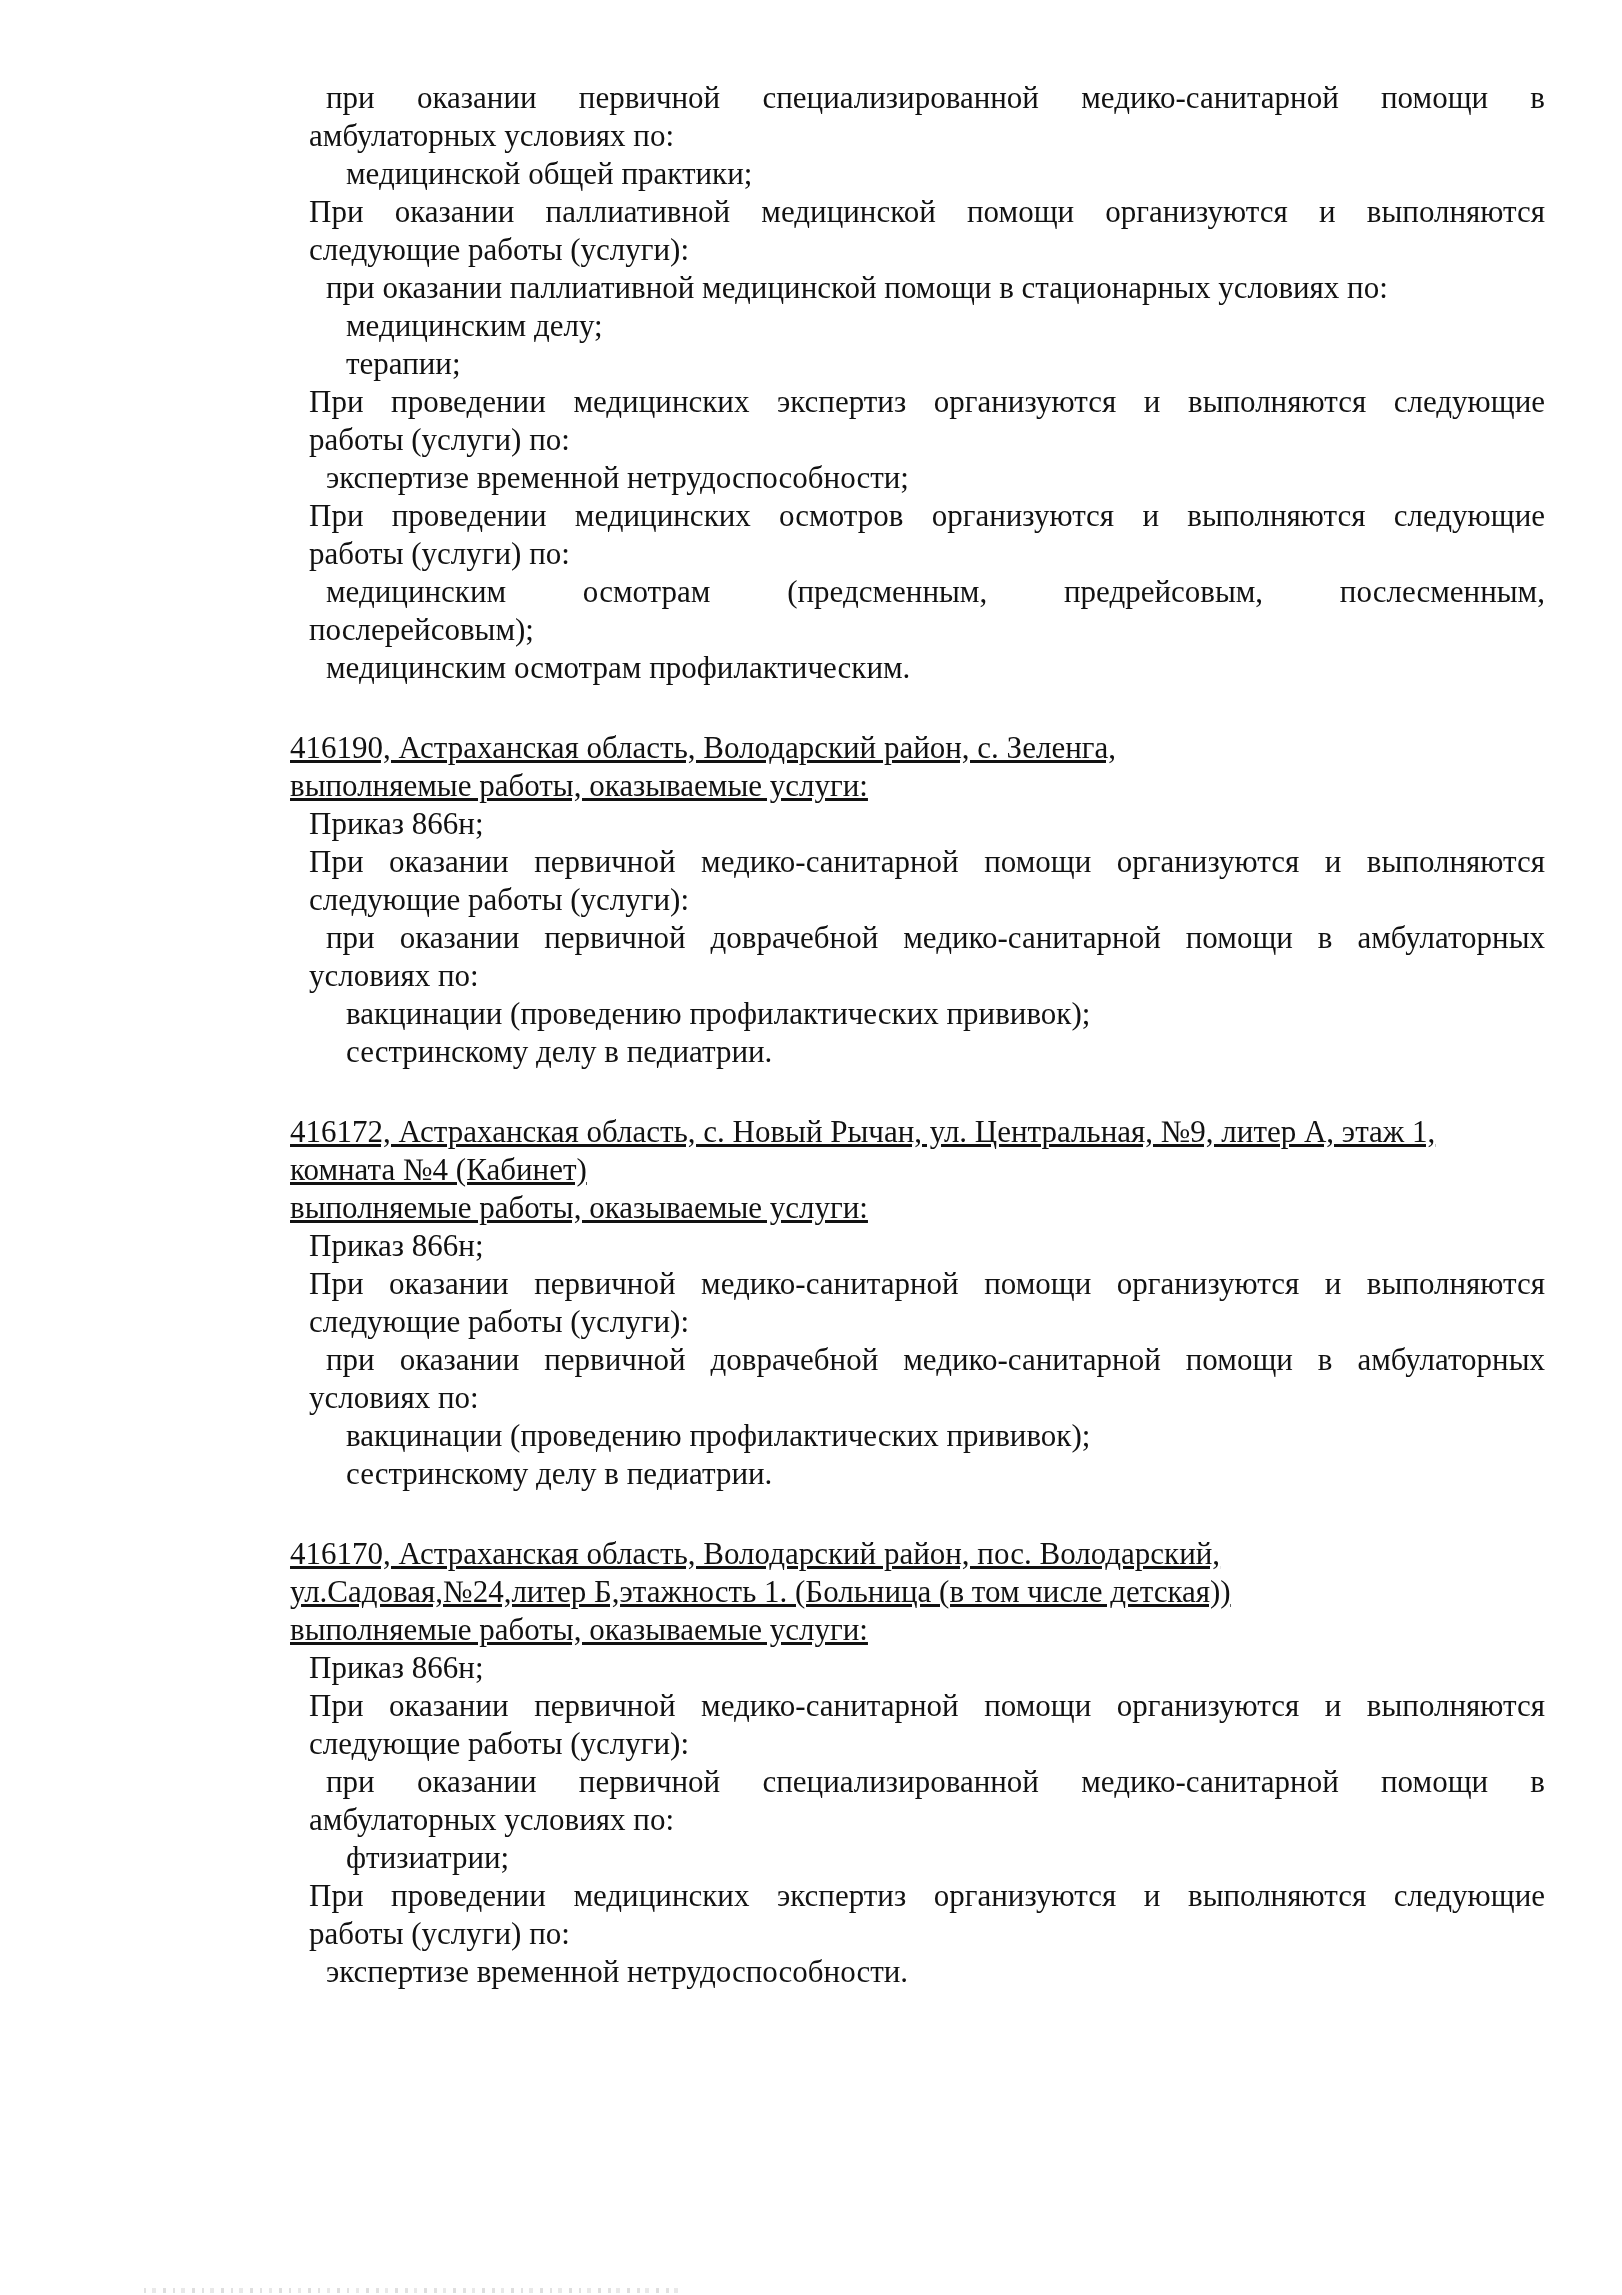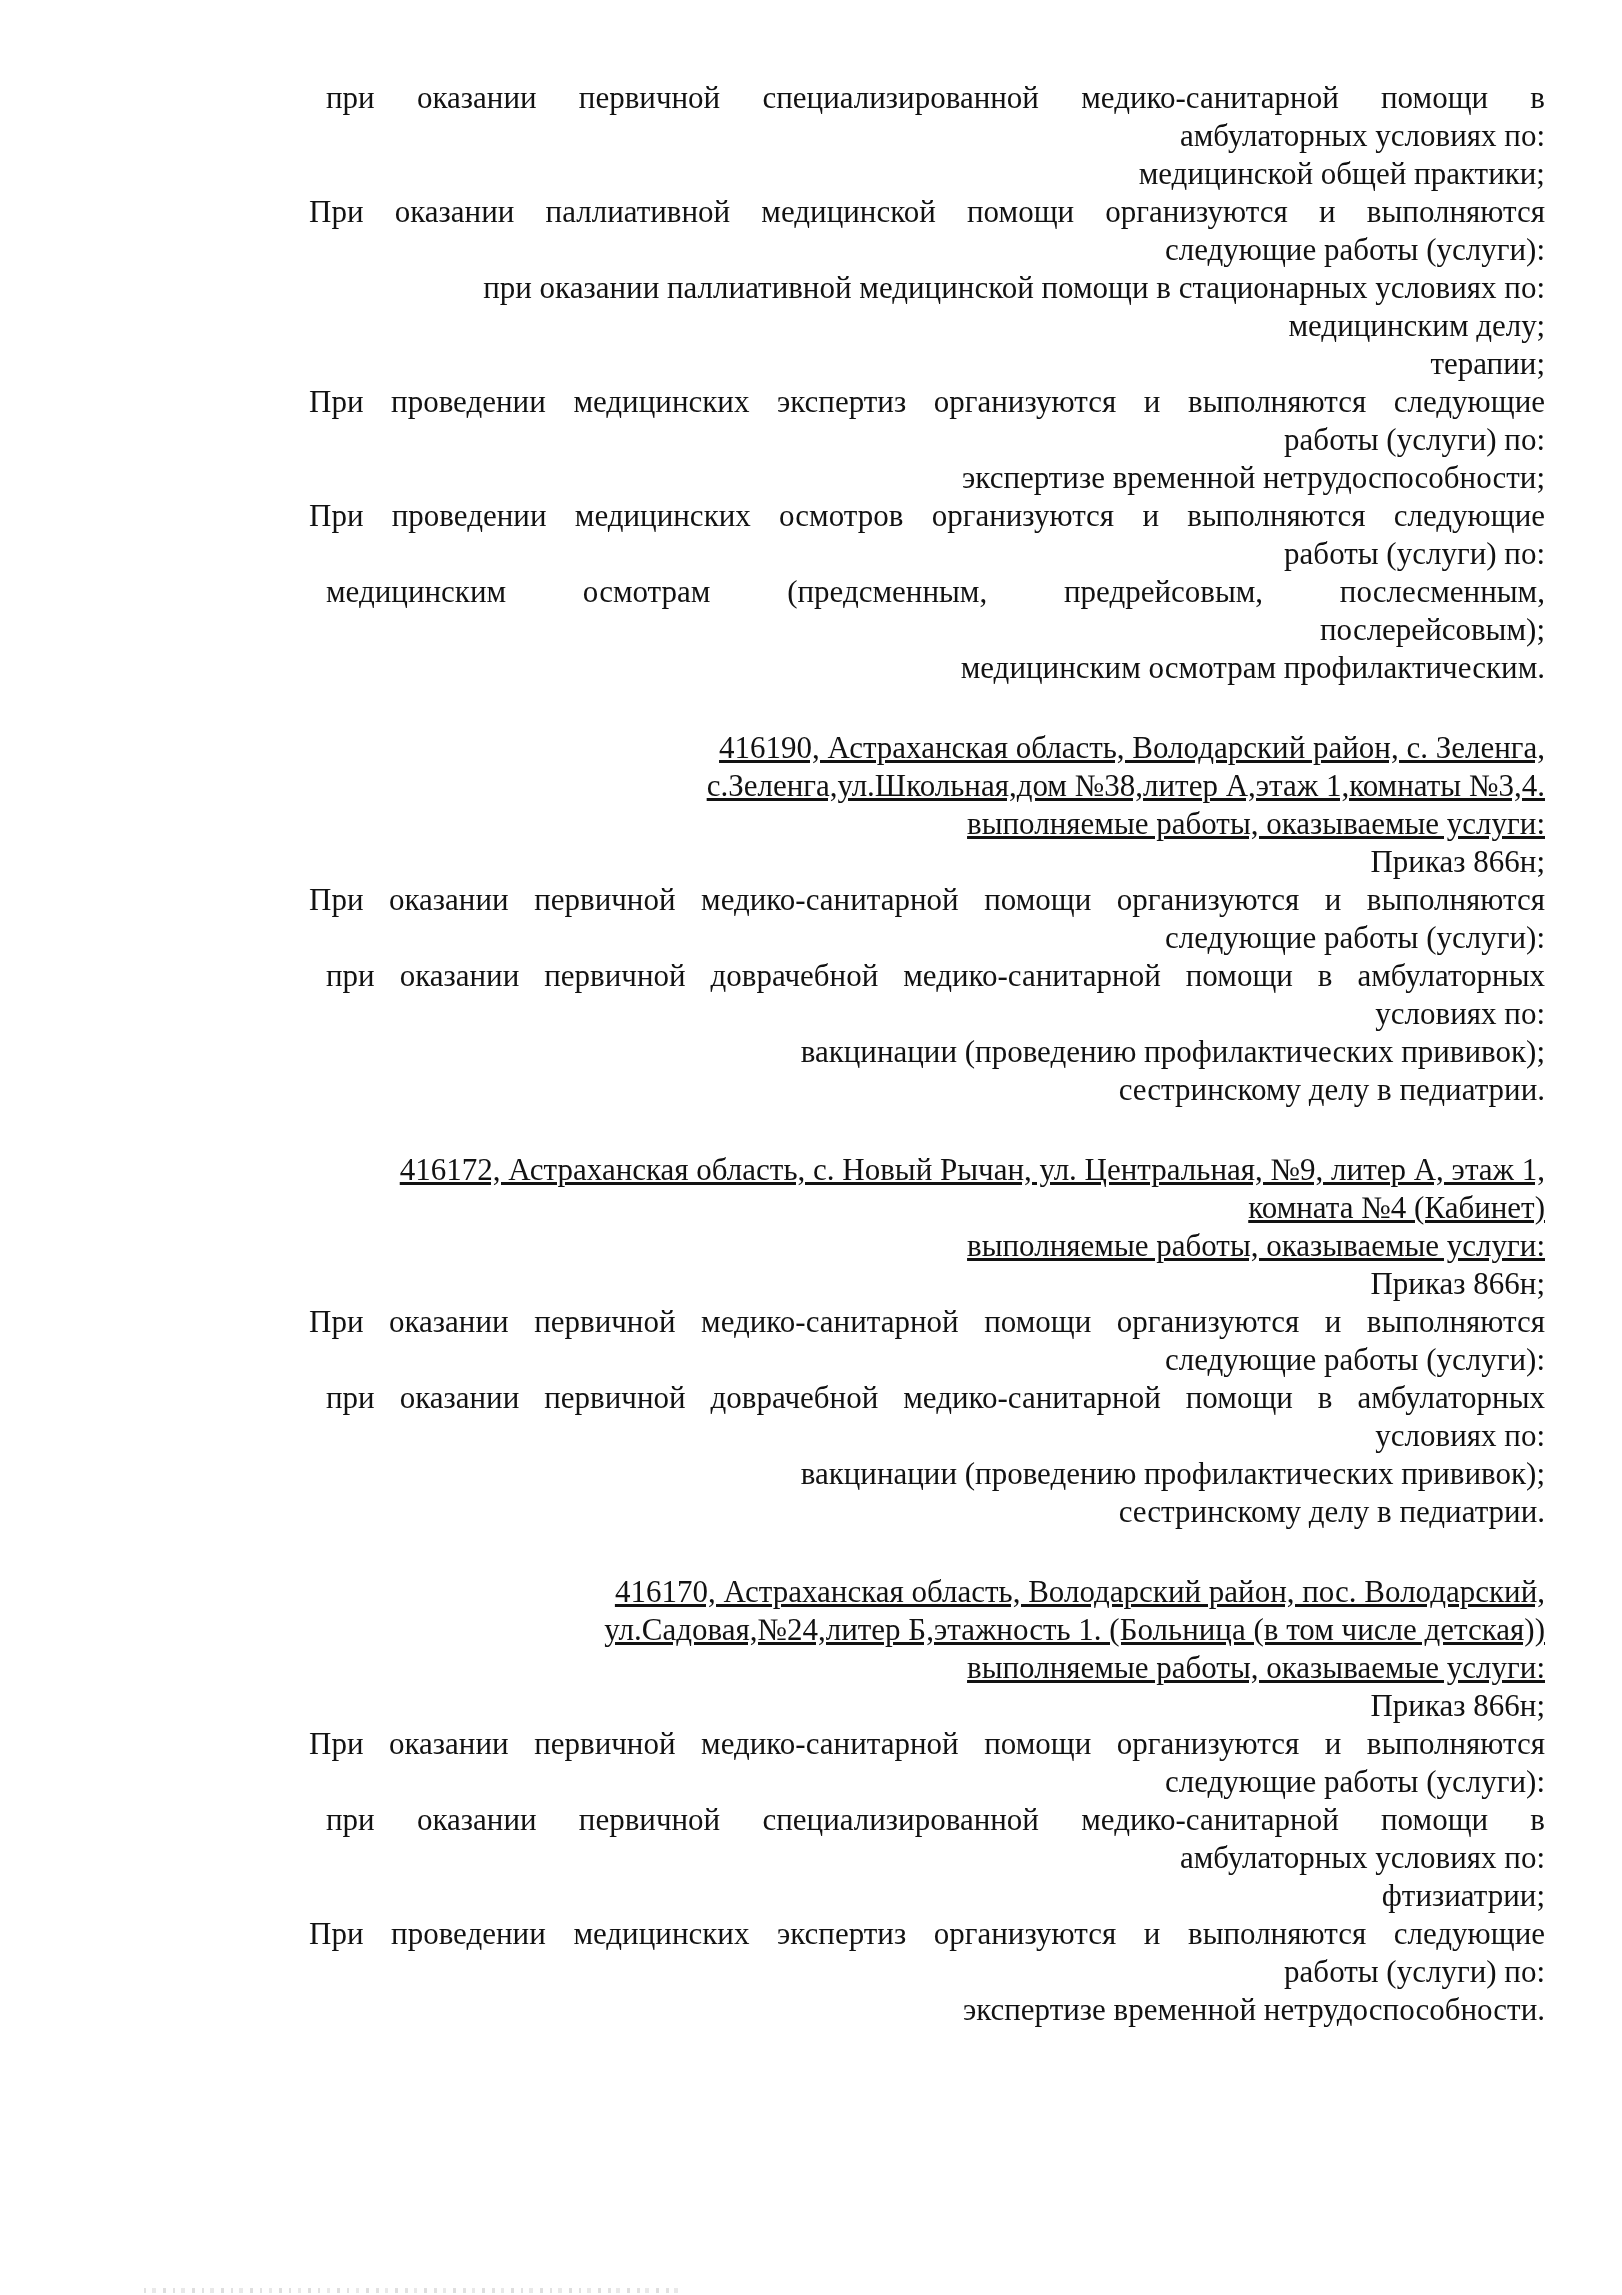--- a/index.html
+++ b/index.html
@@ -17,21 +17,20 @@
     background: #ffffff;
     color: #121212;
     font-family: "Liberation Serif", "DejaVu Serif", serif;
     font-size: 31px;
     padding: 79px 78px 0 0;
   }
   .line {
     line-height: 38px;
     min-height: 38px;
     white-space: normal;
-    text-align: right;
   }
   
   .ind-addr { padding-left: 290px; text-decoration: underline; }
   .ind-base { padding-left: 309px; }
   .ind-sub  { padding-left: 326px; }
   .ind-item { padding-left: 346px; }
   
   .just {
     text-align: justify;
     text-align-last: justify;
@@ -71,21 +70,20 @@
       <div class="line ind-base">работы (услуги) по:</div>
       <div class="line ind-sub">экспертизе временной нетрудоспособности;</div>
       <div class="line ind-base just">При проведении медицинских осмотров организуются и выполняются следующие</div>
       <div class="line ind-base">работы (услуги) по:</div>
       <div class="line ind-sub just">медицинским осмотрам (предсменным, предрейсовым, послесменным,</div>
       <div class="line ind-base">послерейсовым);</div>
       <div class="line ind-sub">медицинским осмотрам профилактическим.</div>
     </div>
     <div class="section">
       <div class="line ind-addr">416190, Астраханская область, Володарский район, с. Зеленга,</div>
-      <div class="line ind-addr">с.Зеленга,ул.Школьная,дом №38,литер А,этаж 1,комнаты №3,4.</div>
       <div class="line ind-addr">выполняемые работы, оказываемые услуги:</div>
       <div class="line ind-base">Приказ 866н;</div>
       <div class="line ind-base just">При оказании первичной медико-санитарной помощи организуются и выполняются</div>
       <div class="line ind-base">следующие работы (услуги):</div>
       <div class="line ind-sub just">при оказании первичной доврачебной медико-санитарной помощи в амбулаторных</div>
       <div class="line ind-base">условиях по:</div>
       <div class="line ind-item">вакцинации (проведению профилактических прививок);</div>
       <div class="line ind-item">сестринскому делу в педиатрии.</div>
     </div>
     <div class="section">

